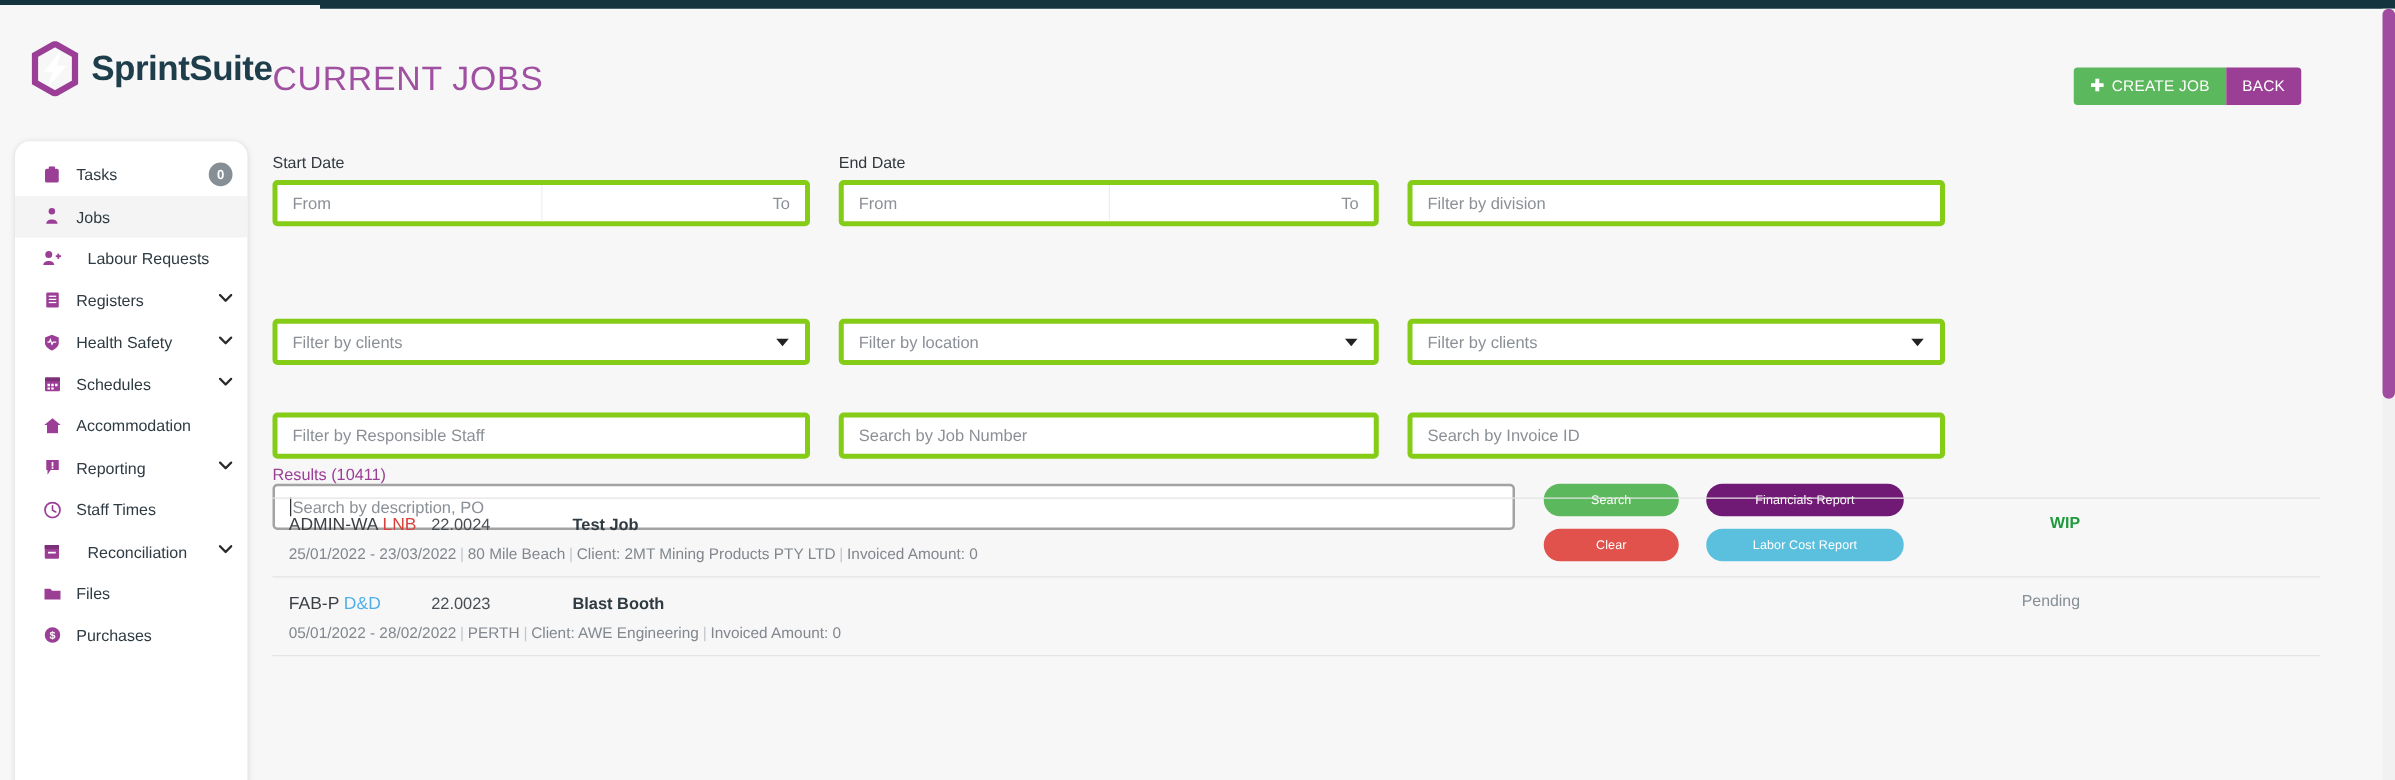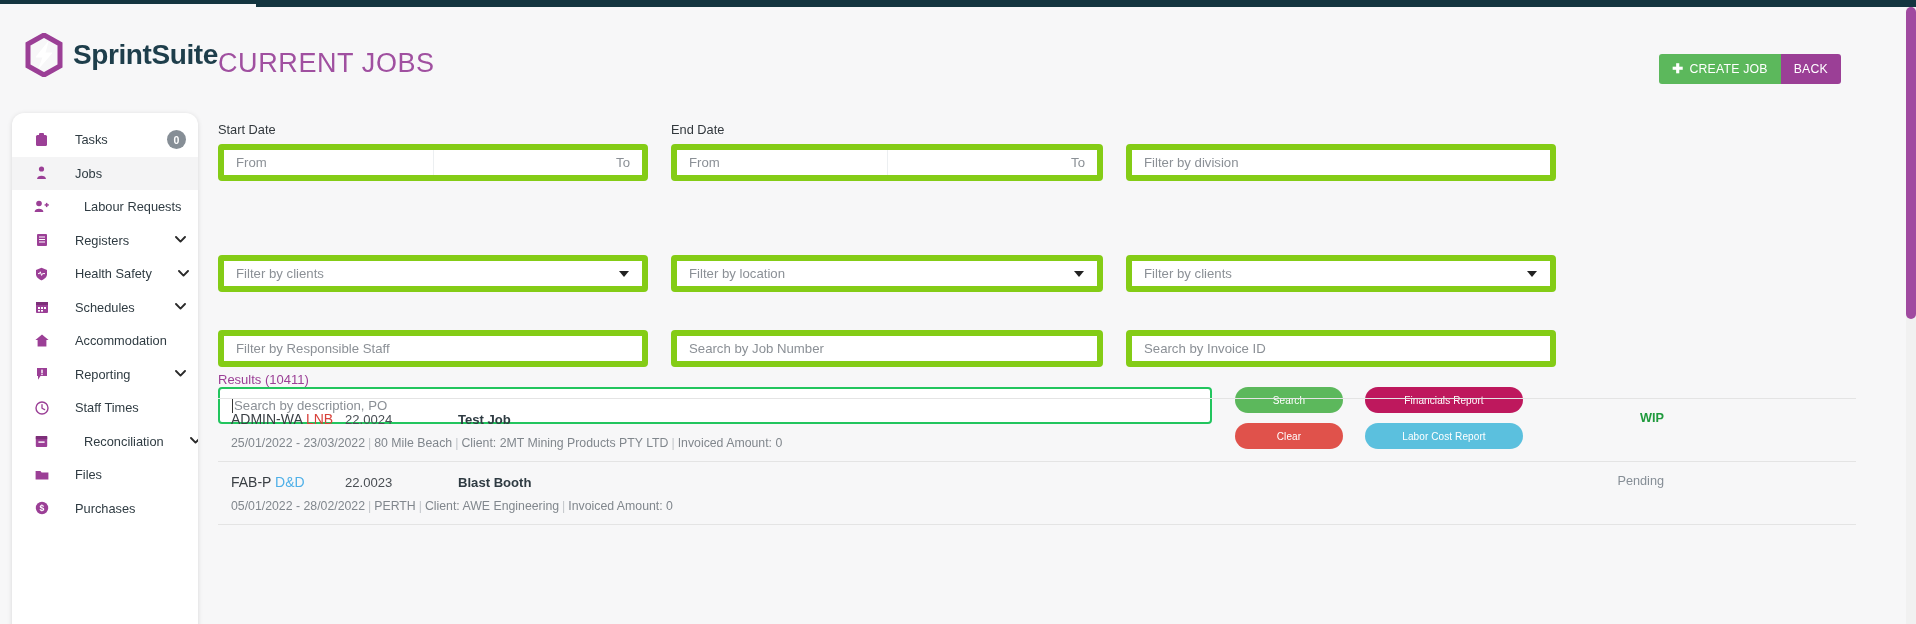--- a/index.html
+++ b/index.html
@@ -23,21 +23,21 @@
 
   
   .sidebar {
     position: absolute; left: 12px; top: 113px; width: 186px; height: 560px;
     background: #fff; border-radius: 12px 12px 0 0;
     box-shadow: 0 1px 5px rgba(0,0,0,.13);
     overflow: hidden; padding-top: 10px;
   }
   .nav-item {
     position: relative; display: flex; align-items: center;
-    height: 33.5px; padding: 0 12px 0 22px; gap: 26px; cursor: pointer;
+    height: 33.5px; padding: 0 12px 0 22px; gap: 12px; cursor: pointer; justify-content: flex-end;
   }
   .nav-item.active { background: #f4f4f5; }
   .nav-ico { width: 15px; flex: none; display: flex; align-items: center; justify-content: center; color: #9b3f96; }
   .nav-ico svg { display: block; }
   .nav-label { font-size: 12.8px; color: #2f3b42; white-space: nowrap; flex: 1; }
   .nav-item.indent .nav-label { padding-left: 9px; }
   .badge {
     width: 19px; height: 19px; border-radius: 50%; background: #868e96;
     color: #fff; font-size: 10.5px; font-weight: 700;
     display: flex; align-items: center; justify-content: center; flex: none;
@@ -66,25 +66,25 @@
 
   
   .filters { position: absolute; left: 0; top: 104px; width: 1638px; }
   .frow { display: flex; gap: 23px; margin-top: 18px; }
   .fcol { width: 430px; flex: none; }
   .fcol.wide { width: 432px; }
   .flabel { font-size: 12.8px; color: #32383d; margin-bottom: 7px; display: block; }
 
   .ctl {
     position: relative; height: 37px; background: #fff;
-    border: 6px solid #84cc16; border-radius: 4px;
+    border: 4px solid #84cc16; border-radius: 4px;
     display: flex; align-items: center; padding: 0 12px;
     font-size: 13.2px; color: #8b9096; width: 100%;
   }
-  .ctl.focus { border: 2px solid #22c55e; color: #8b9096; }
+  .ctl.focus { border: 2px solid #a3a3a3; color: #8b9096; }
   .daterange { justify-content: space-between; padding: 0; }
   .daterange .seg {
     flex: 1; height: 100%; display: flex; align-items: center; padding: 0 12px;
   }
   .daterange .seg.right { justify-content: flex-end; text-align: center; }
   .daterange .divider { width: 1px; height: 100%; background: #eceff1; flex: none; }
   .caret {
     position: absolute; right: 13px; top: 50%; transform: translateY(-50%);
     width: 0; height: 0; border-left: 5px solid transparent;
     border-right: 5px solid transparent; border-top: 6px solid #222;
@@ -393,21 +393,21 @@
             <span class="cursor-bar"></span>
             <span>Search by description, PO</span>
           </div>
         </div>
         <div class="actionpad">
           <div class="actcol">
             <button class="pill" style="background:#5cb85c">Search</button>
             <button class="pill" style="background:#e0524b">Clear</button>
           </div>
           <div class="actcol">
-            <button class="pill wide" style="background:#be185d">Financials Report</button>
+            <button class="pill wide" style="background:#701a75">Financials Report</button>
             <button class="pill wide" style="background:#5bc0de">Labor Cost Report</button>
           </div>
         </div>
       </div>
 
     </div>
 
     <div class="results-wrap">
       <div class="results-label">Results (10411)</div>
       <div class="rows">

